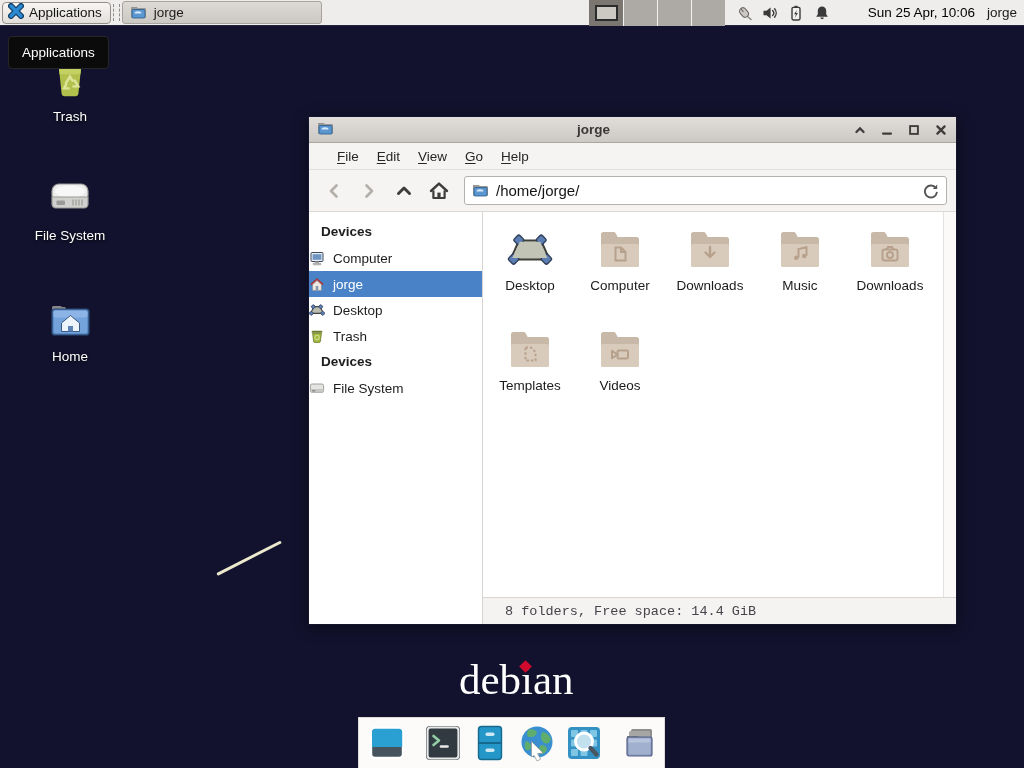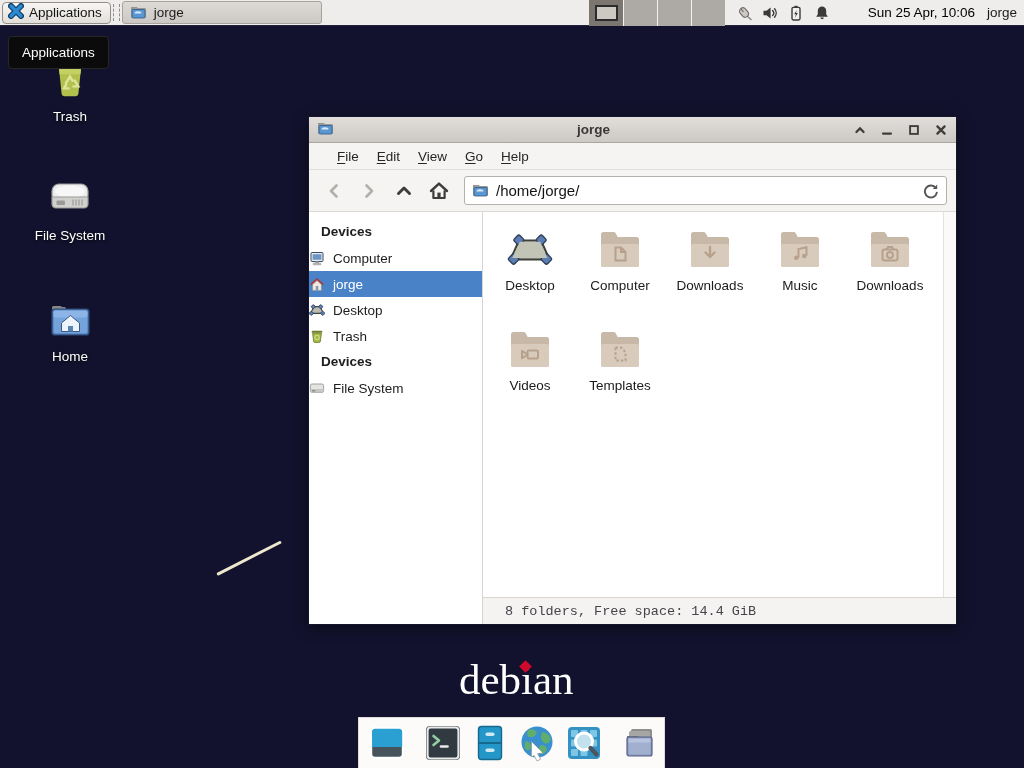--- a/index.html
+++ b/index.html
@@ -386,35 +386,35 @@
                     <rect x="16.5" y="24.5" width="15" height="11" rx="2"></rect>
                     <circle cx="24" cy="30" r="3"></circle>
                     <path d="M20.5 24.5 l1.5 -2.5 h4 l1.5 2.5"></path>
                   </g>
                 </svg></span>
                  <div>Downloads</div></div>
             <div class="file-item"><span class="fi"><svg width="48" height="48" viewBox="0 0 48 48">
     <path d="M5 13 v-3.5 a2.5 2.5 0 0 1 2.5 -2.5 h10 a2.5 2.5 0 0 1 2.2 1.3 l2.5 4.7 z" fill="#c8b8a7"></path>
     <rect x="5" y="12" width="38" height="30" rx="2.5" fill="#c8b8a7"></rect>
     <rect x="5" y="19" width="38" height="23" rx="2" fill="#d9cbbc"></rect>
+                  <g fill="none" stroke="#b7a18c" stroke-width="2" stroke-dasharray="2.5 2">
+                    <path d="M19.5 22.5 h5.5 l4.5 4.5 v8.5 h-10 z"></path>
+                  </g>
+                </svg></span>
+                 <div>Templates</div></div>
+            <div class="file-item"><span class="fi"><svg width="48" height="48" viewBox="0 0 48 48">
+    <path d="M5 13 v-3.5 a2.5 2.5 0 0 1 2.5 -2.5 h10 a2.5 2.5 0 0 1 2.2 1.3 l2.5 4.7 z" fill="#c8b8a7"></path>
+    <rect x="5" y="12" width="38" height="30" rx="2.5" fill="#c8b8a7"></rect>
+    <rect x="5" y="19" width="38" height="23" rx="2" fill="#d9cbbc"></rect>
                   <g fill="none" stroke="#b7a18c" stroke-width="2" stroke-linejoin="round">
                     <rect x="21.5" y="25.5" width="10.5" height="8" rx="1.2"></rect>
                     <path d="M21.5 29.5 l-5.5 -3.8 v7.6 z"></path>
                   </g>
                 </svg></span>
                  <div>Videos</div></div>
-            <div class="file-item"><span class="fi"><svg width="48" height="48" viewBox="0 0 48 48">
-    <path d="M5 13 v-3.5 a2.5 2.5 0 0 1 2.5 -2.5 h10 a2.5 2.5 0 0 1 2.2 1.3 l2.5 4.7 z" fill="#c8b8a7"></path>
-    <rect x="5" y="12" width="38" height="30" rx="2.5" fill="#c8b8a7"></rect>
-    <rect x="5" y="19" width="38" height="23" rx="2" fill="#d9cbbc"></rect>
-                  <g fill="none" stroke="#b7a18c" stroke-width="2" stroke-dasharray="2.5 2">
-                    <path d="M19.5 22.5 h5.5 l4.5 4.5 v8.5 h-10 z"></path>
-                  </g>
-                </svg></span>
-                 <div>Templates</div></div>
           </div>
         <div class="scrollbar"></div>
       </div>
       <div class="statusbar">8 folders, Free space: 14.4 GiB</div>
     </div>
   </div>
 </div>
 
 <div class="debian-logo">
   <span>debian</span>

